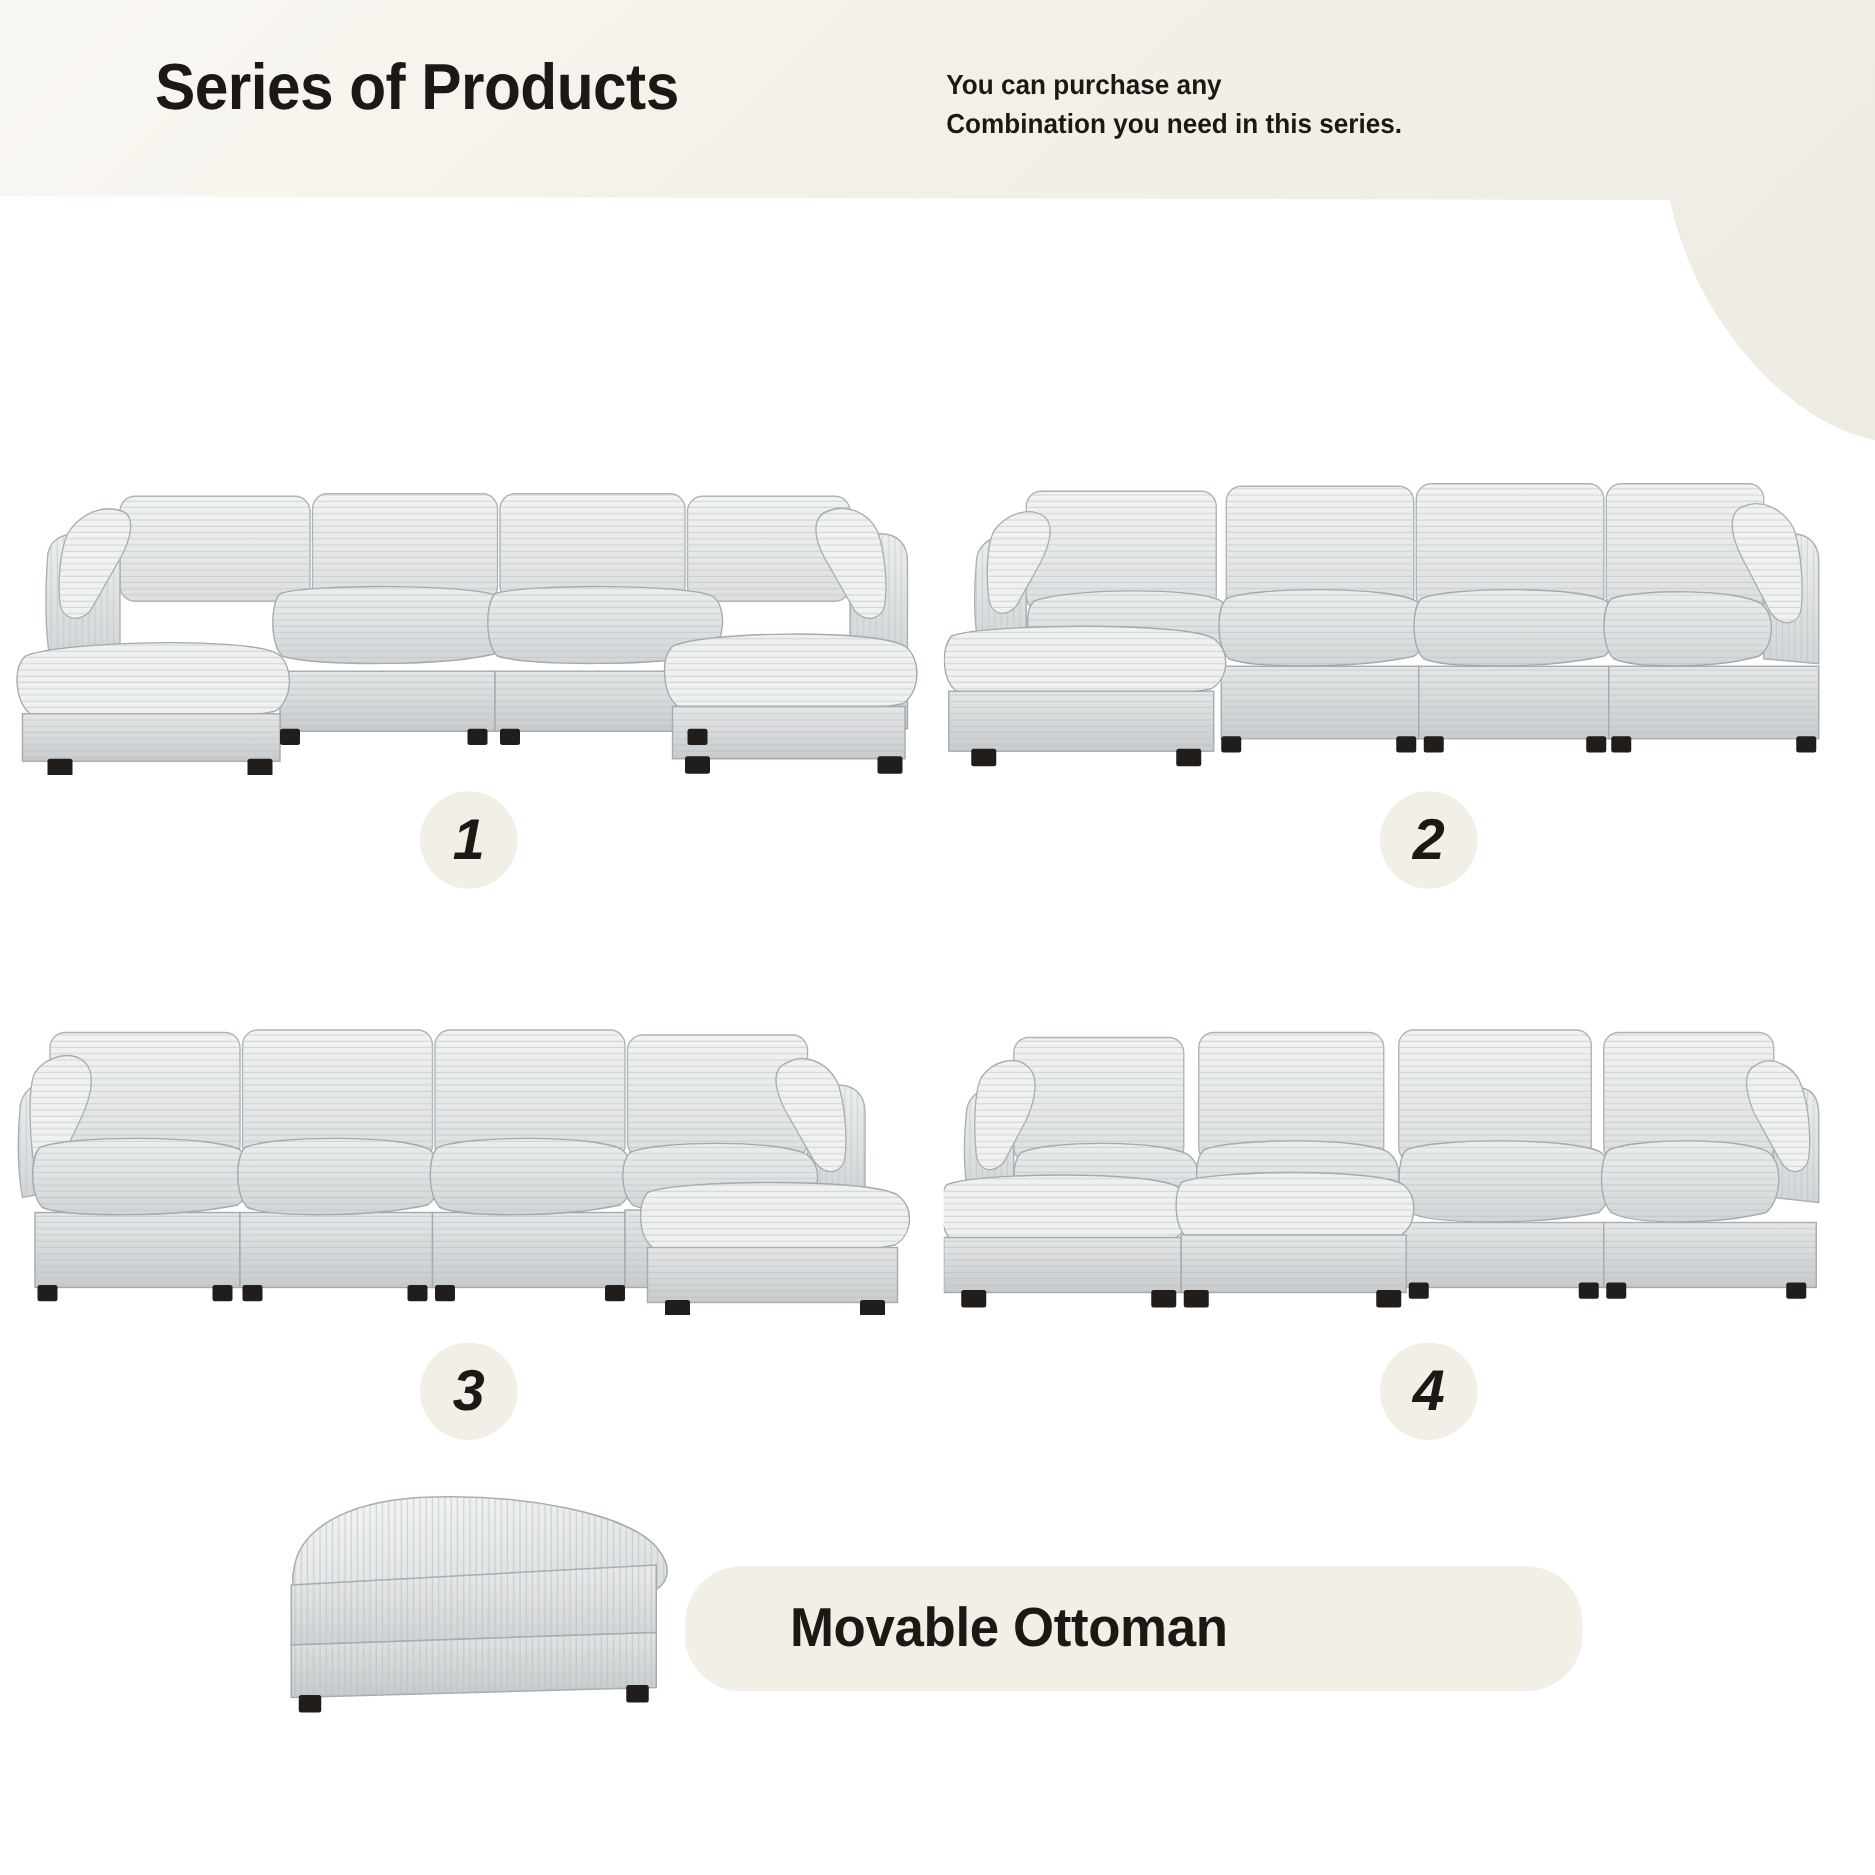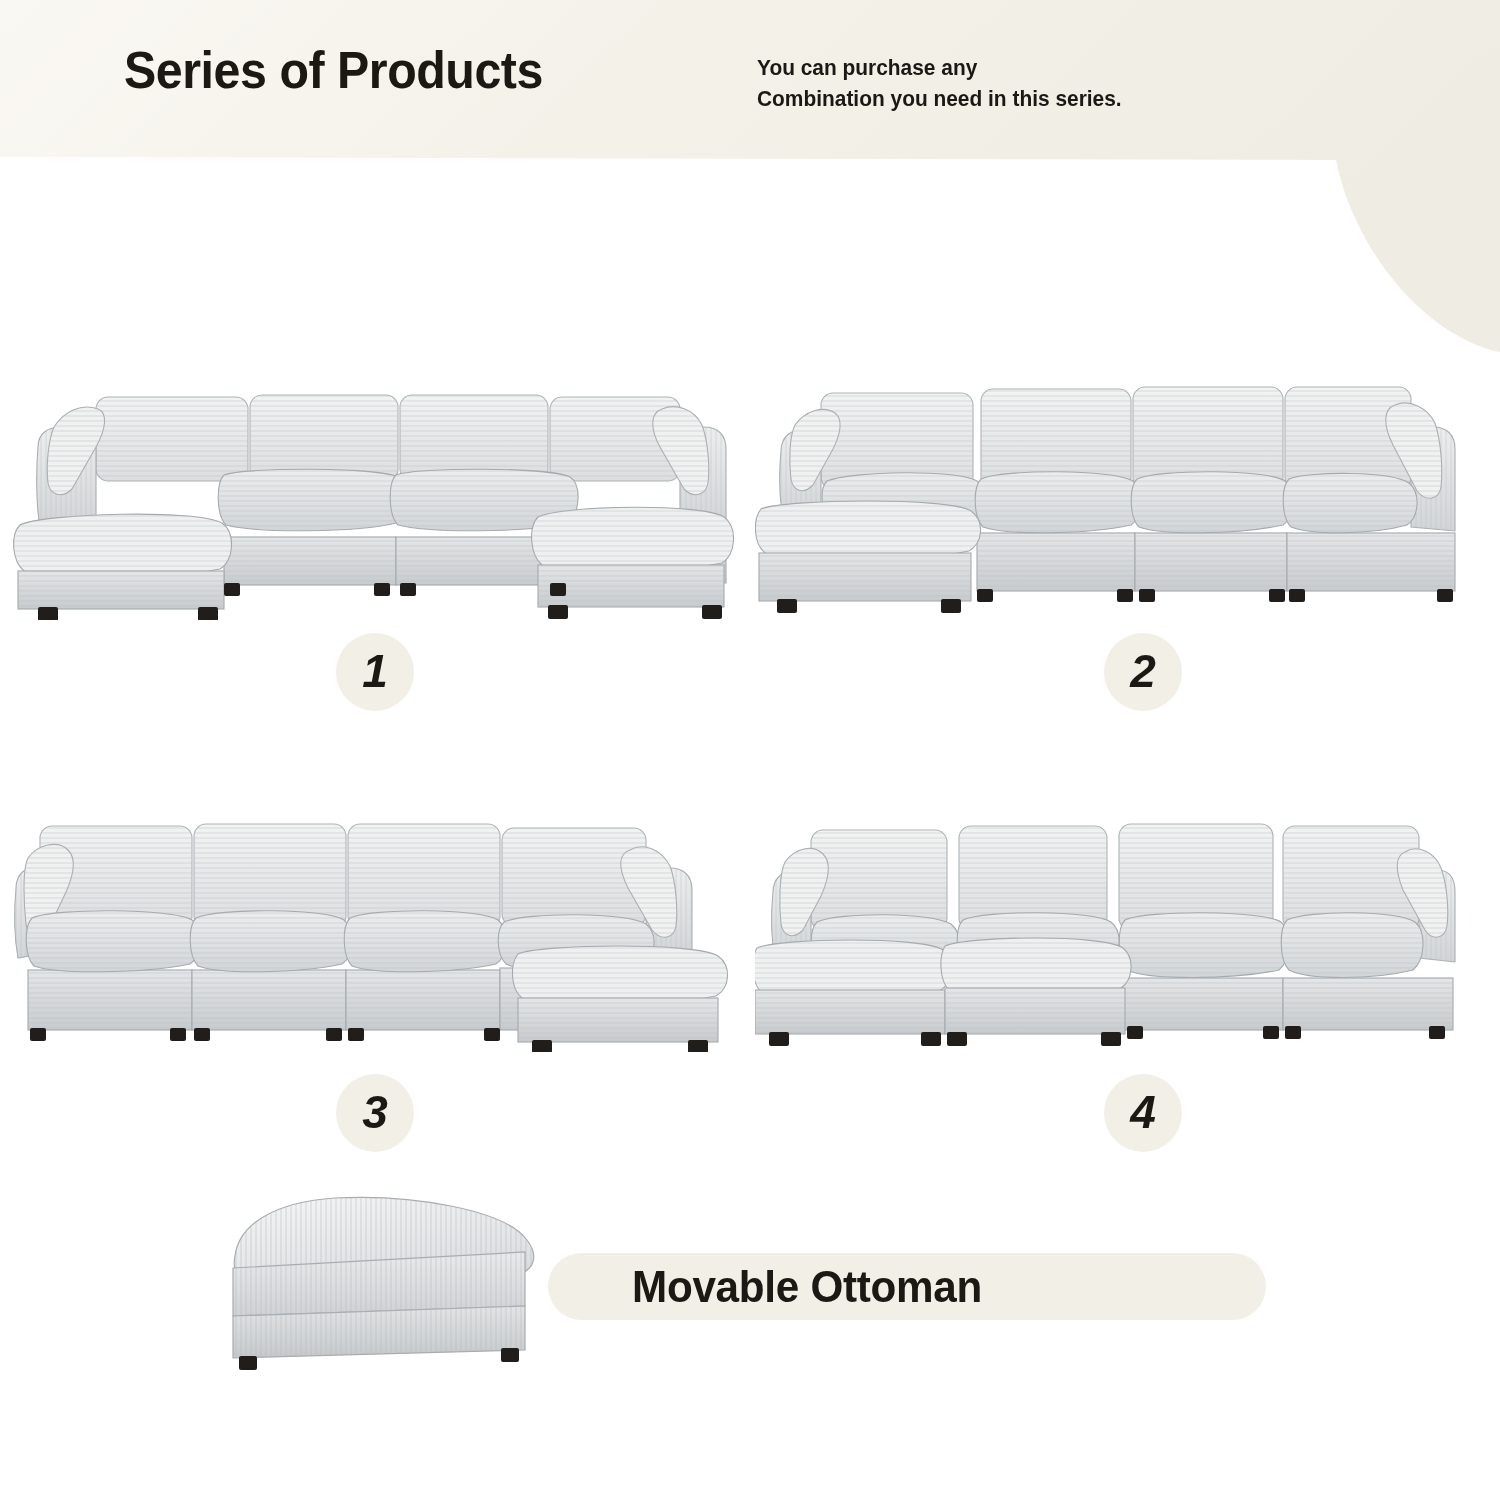--- a/index.html
+++ b/index.html
@@ -56,21 +56,21 @@
     transform:translateY(-1px);
   }
   #badge-1{ left:336px;  top:633px; }
   #badge-2{ left:1104px; top:633px; }
   #badge-3{ left:336px;  top:1074px;}
   #badge-4{ left:1104px; top:1074px;}
 
   
   #ottoman-label-bar{
     position:absolute; left:548px; top:1253px;
-    width:718px; height:67px;
+    width:718px; height:100px;
     background:#f2efe7;
     border-radius:45px;
     display:flex; align-items:center;text-align:center;
   }
   #ottoman-label-text{
     margin-left:84px;
     font-size:44px; font-weight:bold; color:#1c1814;
     letter-spacing:-0.3px;
     transform:scaleX(0.96);
     transform-origin:left center;

